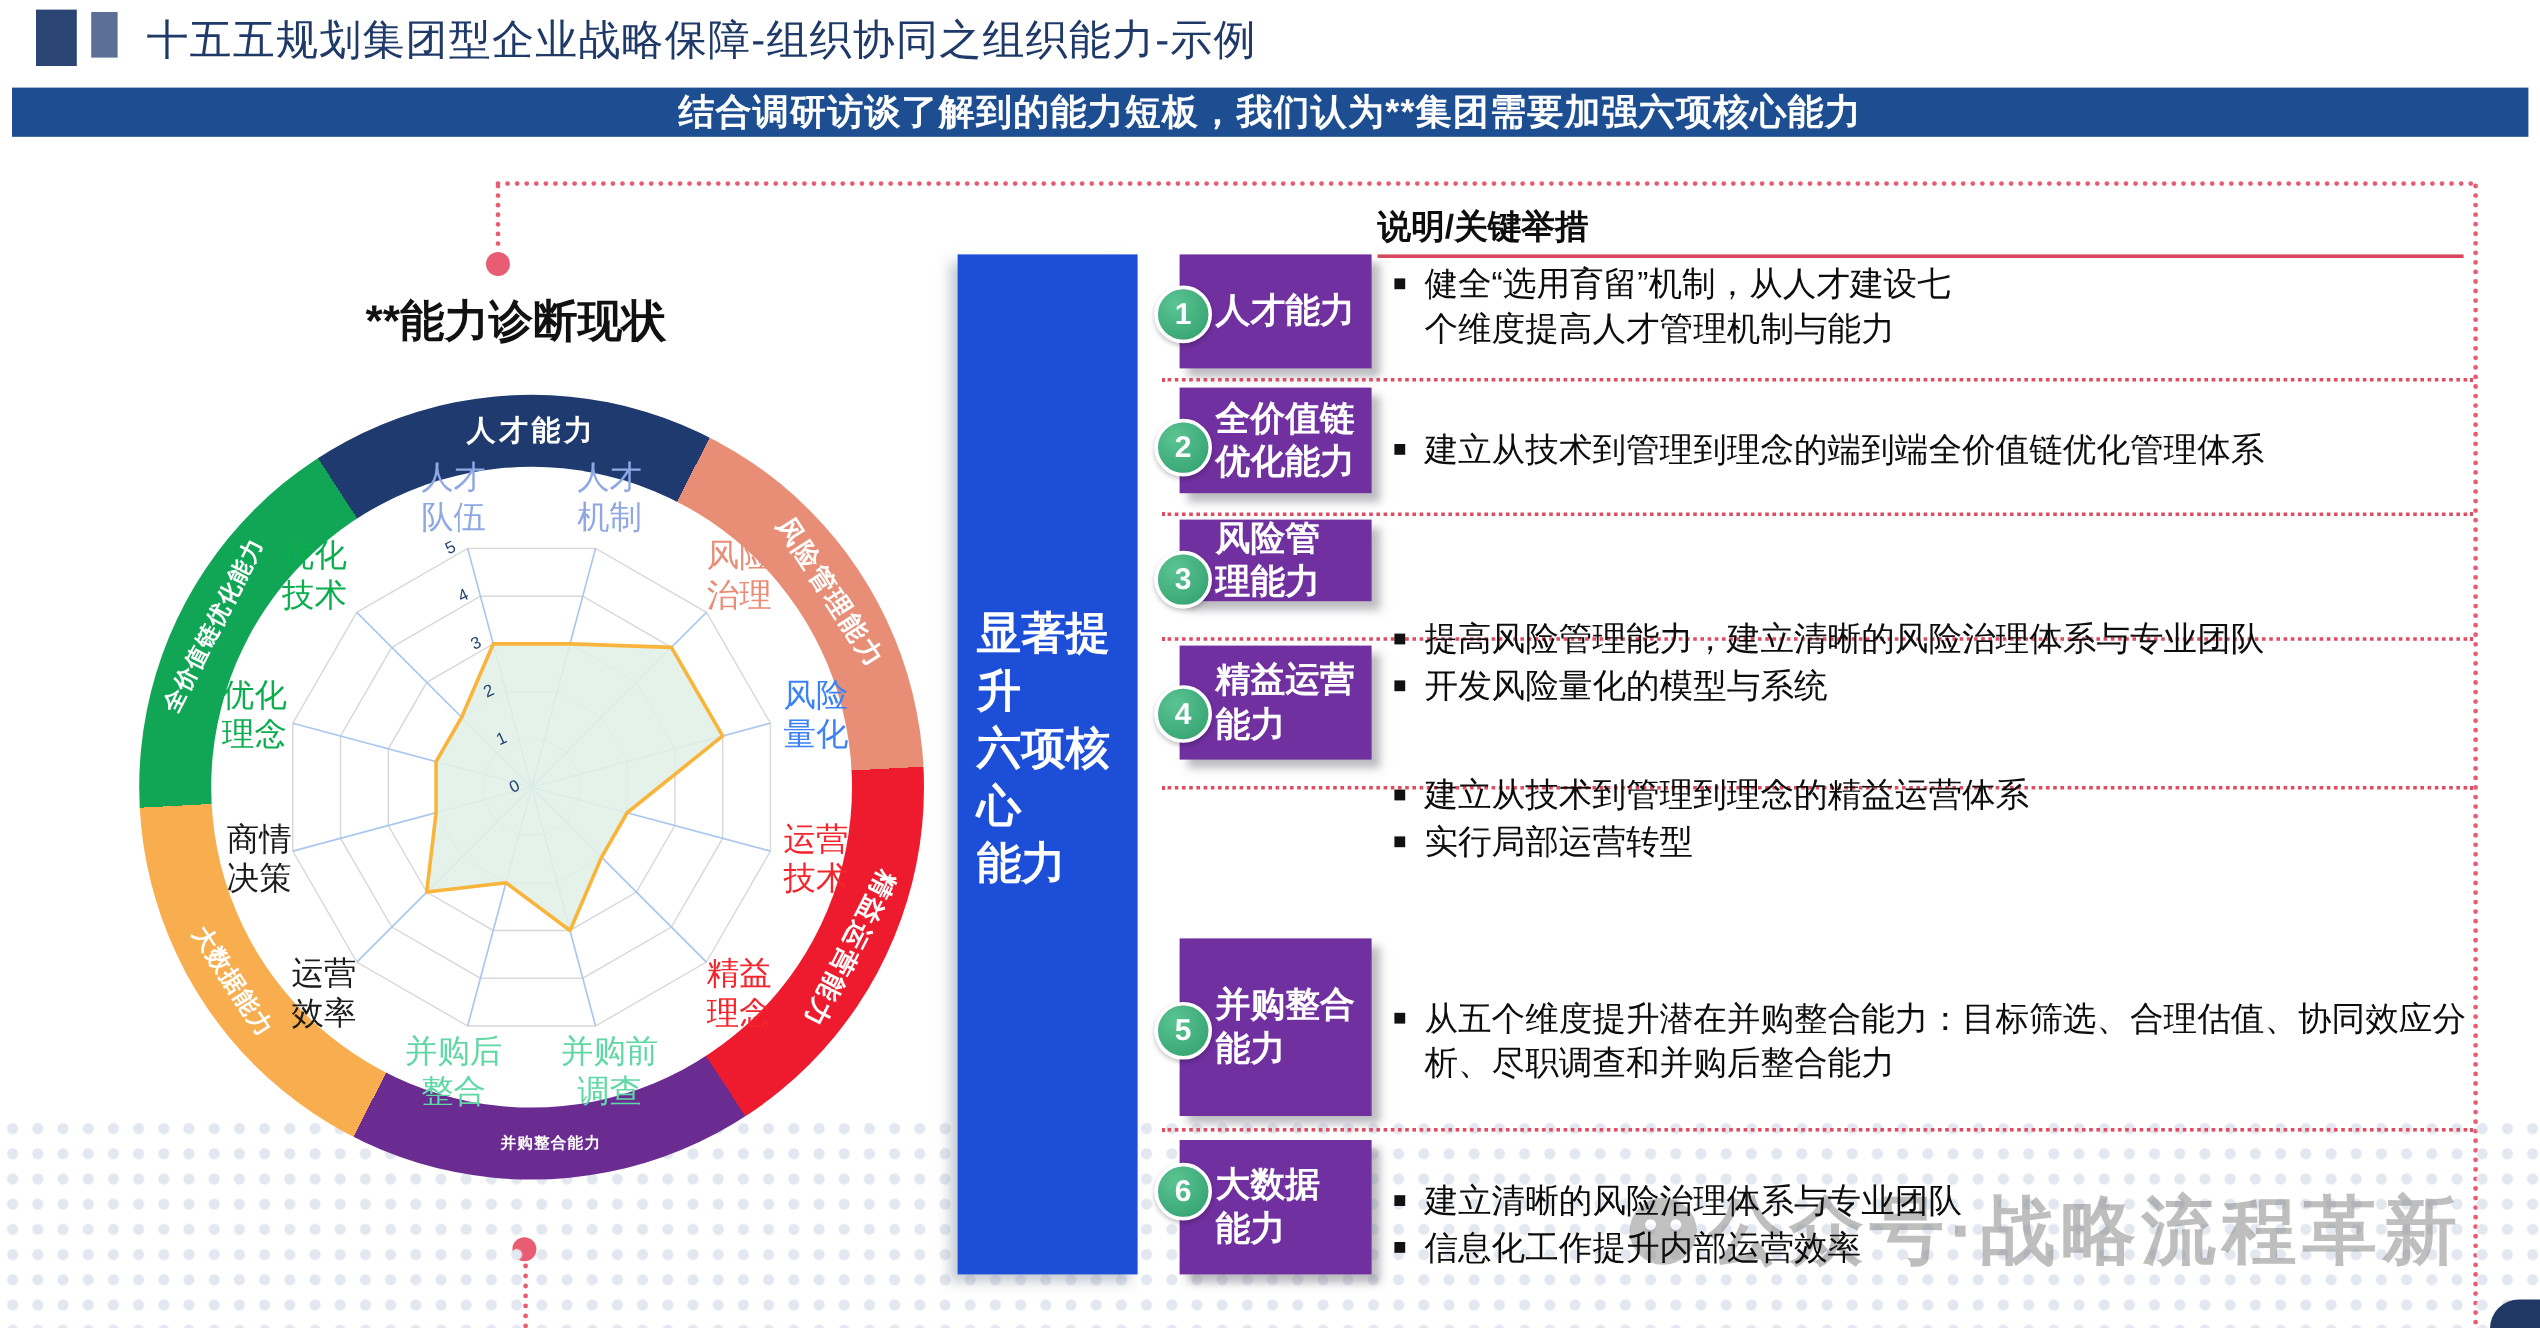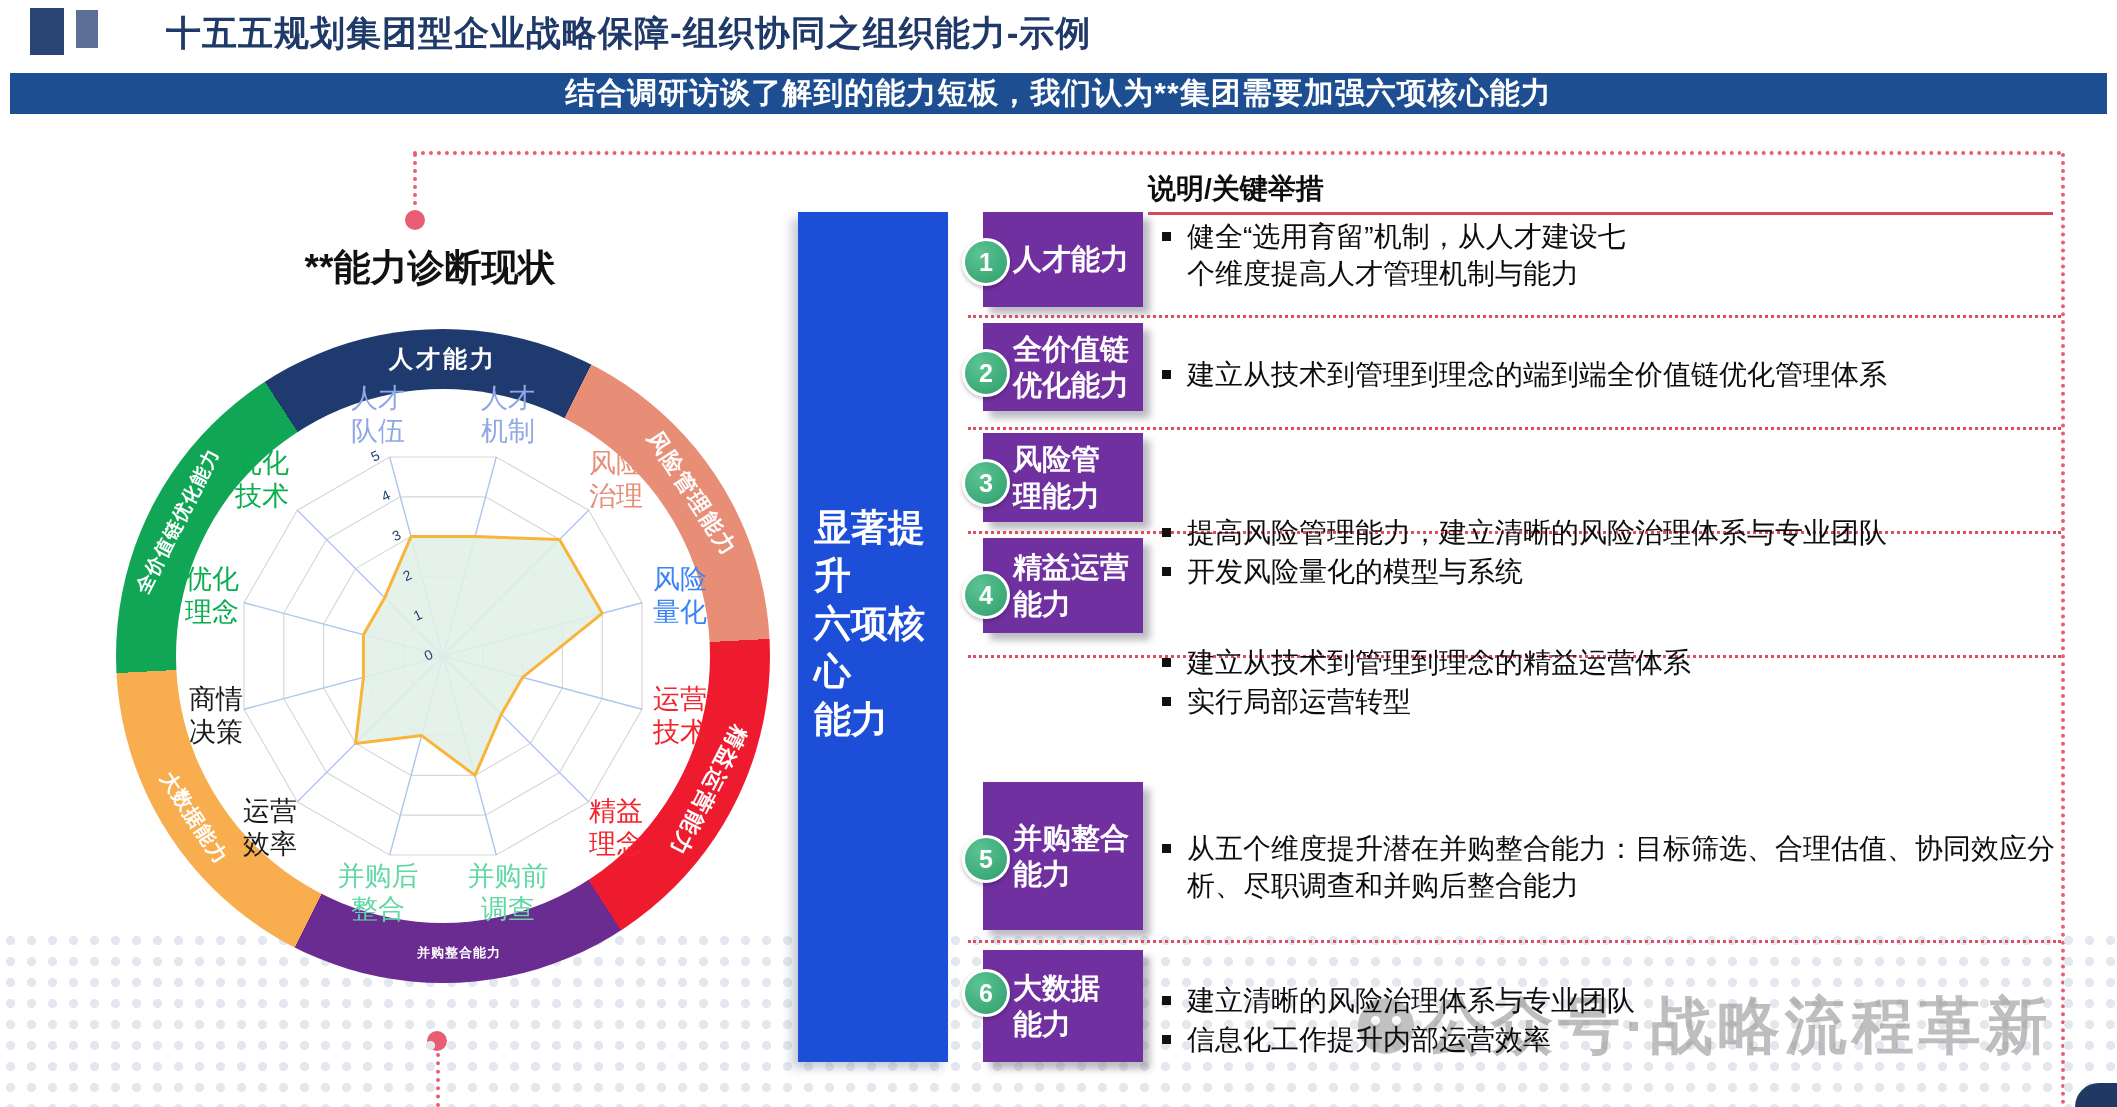--- a/index.html
+++ b/index.html
@@ -3,21 +3,21 @@
 <meta charset="utf-8">
 <style>
   html,body{margin:0;padding:0;background:#fff;}
   #slide{position:relative;width:2117px;height:1107px;overflow:hidden;
          font-family:"Liberation Sans","DejaVu Sans",sans-serif;background:#fff;}
   .abs{position:absolute;}
 
   
   .hbar1{left:30px;top:8px;width:34px;height:47px;background:#2A4473;}
   .hbar2{left:76px;top:10px;width:22px;height:38px;background:#5C6F96;}
-  .title{left:122px;top:10px;font-size:35px;font-weight:700;color:#1F3A68;letter-spacing:1px;white-space:nowrap;margin-left:44px;}
+  .title{left:122px;top:10px;font-size:35px;font-weight:400;color:#1F3A68;letter-spacing:1px;white-space:nowrap;}
   .banner{left:10px;top:73px;width:2097px;height:41px;background:#1D4E91;display:flex;align-items:center;justify-content:center;}
   .banner span{color:#fff;font-size:30px;font-weight:800;letter-spacing:1px;white-space:nowrap;}
 
   
   .dot-h{left:413px;top:151px;width:1650px;height:0;border-top:4px dotted #E85D72;}
   .dot-v-right{left:2061px;top:153px;width:0;height:952px;border-left:4px dotted #E85D72;}
   .dot-stub{left:413px;top:153px;width:0;height:52px;border-left:4px dotted #E85D72;}
   .pdot{width:20px;height:20px;border-radius:50%;background:#E85D72;}
   .pdot1{left:405px;top:210px;}
   .pdot2{left:427px;top:1031px;}
@@ -60,21 +60,21 @@
   
   .panel-header{left:1148px;top:170px;font-size:28px;font-weight:800;color:#0d0d0d;z-index:3;}
   .panel-underline{left:1148px;top:212px;width:905px;height:3px;background:#D8485C;z-index:3;}
   .sep{height:0;border-top:3px dotted #DD4E63;left:968px;width:1093px;z-index:3;}
   .sep1{top:315px;} .sep2{top:427px;} .sep3{top:531px;} .sep4{top:655px;} .sep5{top:940px;}
 
   .pbox{left:983px;width:160px;background:#7030A0;z-index:3;
         box-shadow:7px 7px 7px rgba(120,120,132,.5);
         display:flex;align-items:center;}
   .pbox .blabel{color:#fff;font-size:29px;font-weight:800;line-height:1.25;padding-left:30px;white-space:pre-line;}
-  .pb1{top:212px;height:95px;} .pb2{top:323px;height:88px;} .pb3{top:433px;height:89px;}
+  .pb1{top:212px;height:95px;} .pb2{top:323px;height:88px;} .pb3{top:433px;height:68px;}
   .pb4{top:538px;height:95px;} .pb5{top:782px;height:148px;} .pb6{top:950px;height:112px;}
   .ncircle{position:absolute;width:42px;height:42px;border-radius:50%;z-index:4;
            background:radial-gradient(circle at 35% 30%,#5BC493,#2F9E6C);
            border:3px solid #fff;box-shadow:0 2px 4px rgba(0,0,0,.25);
            display:flex;align-items:center;justify-content:center;
            color:#fff;font-size:25px;font-weight:800;}
   .nc1{left:962px;top:238px;} .nc2{left:962px;top:349px;} .nc3{left:962px;top:459px;}
   .nc4{left:962px;top:571px;} .nc5{left:962px;top:835px;} .nc6{left:962px;top:969px;}
 
   .bullets{z-index:3;display:flex;flex-direction:column;gap:2px;}

